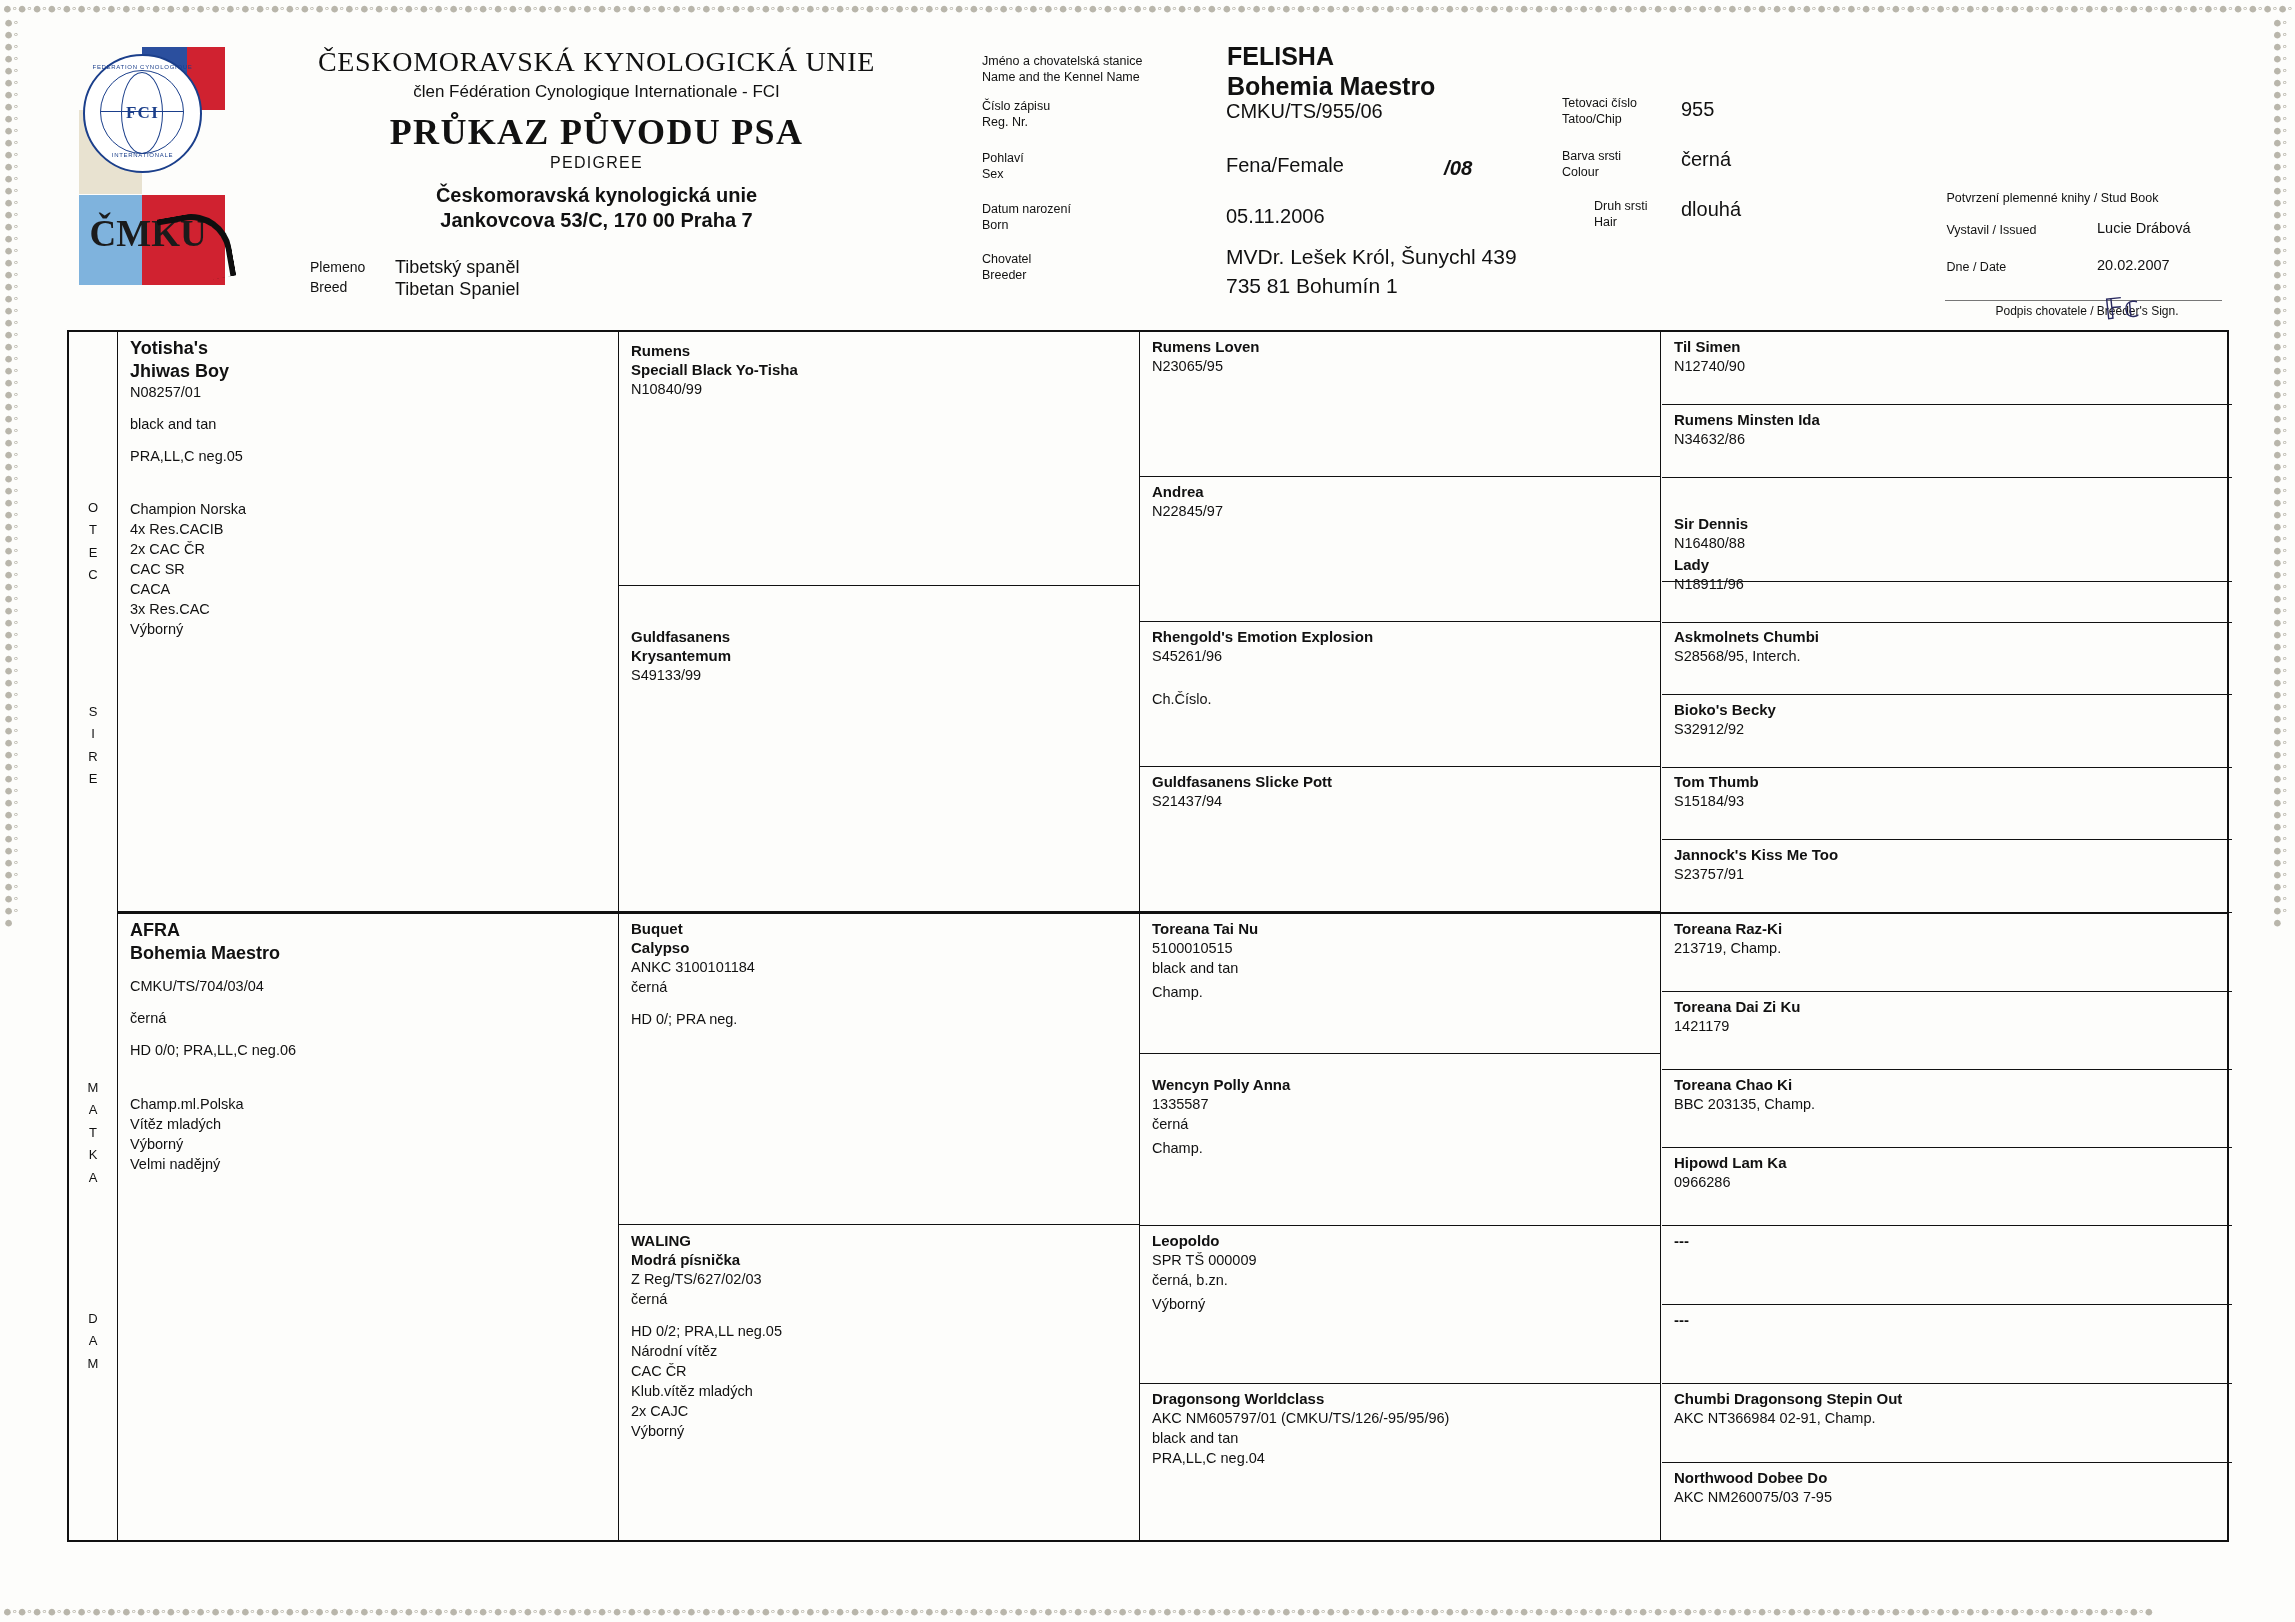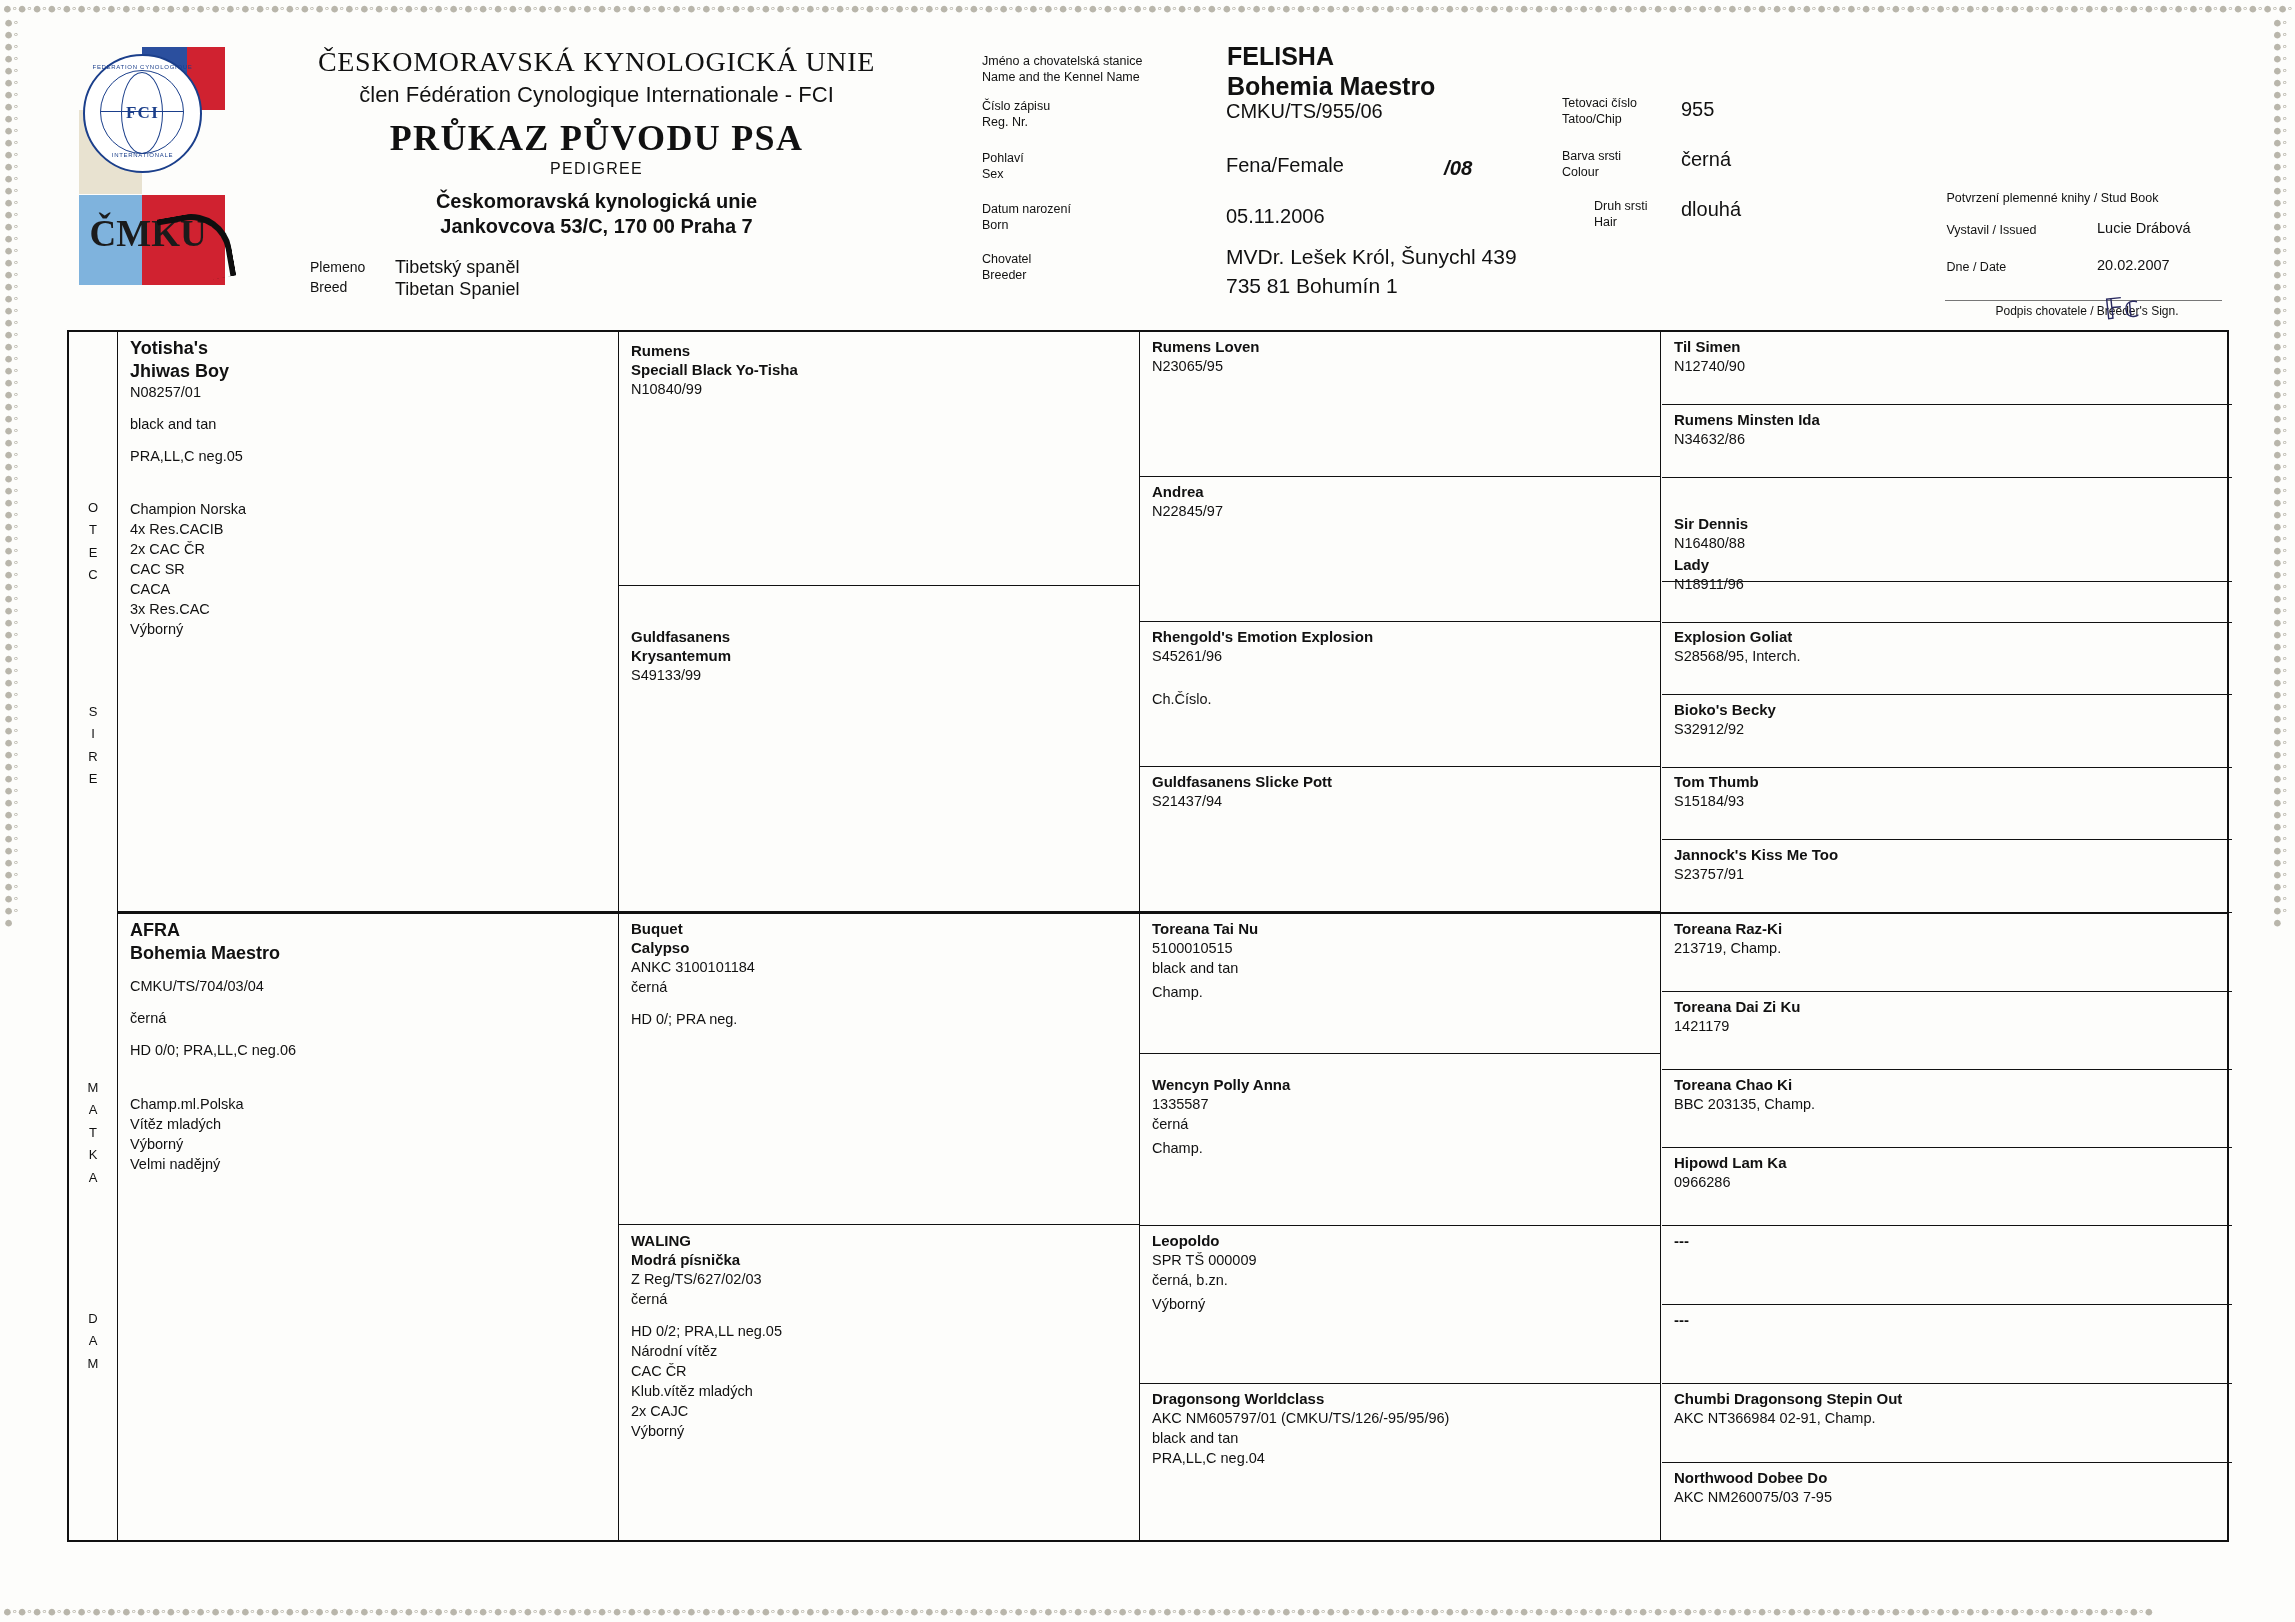--- a/index.html
+++ b/index.html
@@ -158,21 +158,21 @@
     width: 679px;
     text-align: center;
   }
   .title-block .t1 {
     font-family: "Liberation Serif", serif;
     font-size: 28px;
     letter-spacing: 0.7px;
     color: #111;
   }
   .title-block .t2 {
-    font-size: 22px;
+    font-size: 17px;
     color: #111;
     margin-top: 4px;
   }
   .title-block .t3 {
     font-family: "Liberation Serif", serif;
     font-size: 36px;
     font-weight: bold;
     letter-spacing: 1.3px;
     color: #111;
     margin-top: 9.2px;
@@ -655,21 +655,21 @@
           </div>
           <div class="cell" style="top:145px; height:73px;margin-top:32px;">
             <div class="nm">Sir Dennis</div>
             <div class="ln">N16480/88</div>
           </div>
           <div class="cell" style="top:218px; height:73px;">
             <div class="nm">Lady</div>
             <div class="ln">N18911/96</div>
           </div>
           <div class="cell" style="top:290px; height:73px;">
-            <div class="nm">Explosion Goliat</div>
+            <div class="nm">Askmolnets Chumbi</div>
             <div class="ln">S28568/95, Interch.</div>
           </div>
           <div class="cell" style="top:363px; height:73px;">
             <div class="nm">Bioko's Becky</div>
             <div class="ln">S32912/92</div>
           </div>
           <div class="cell" style="top:435px; height:73px;">
             <div class="nm">Tom Thumb</div>
             <div class="ln">S15184/93</div>
           </div>

